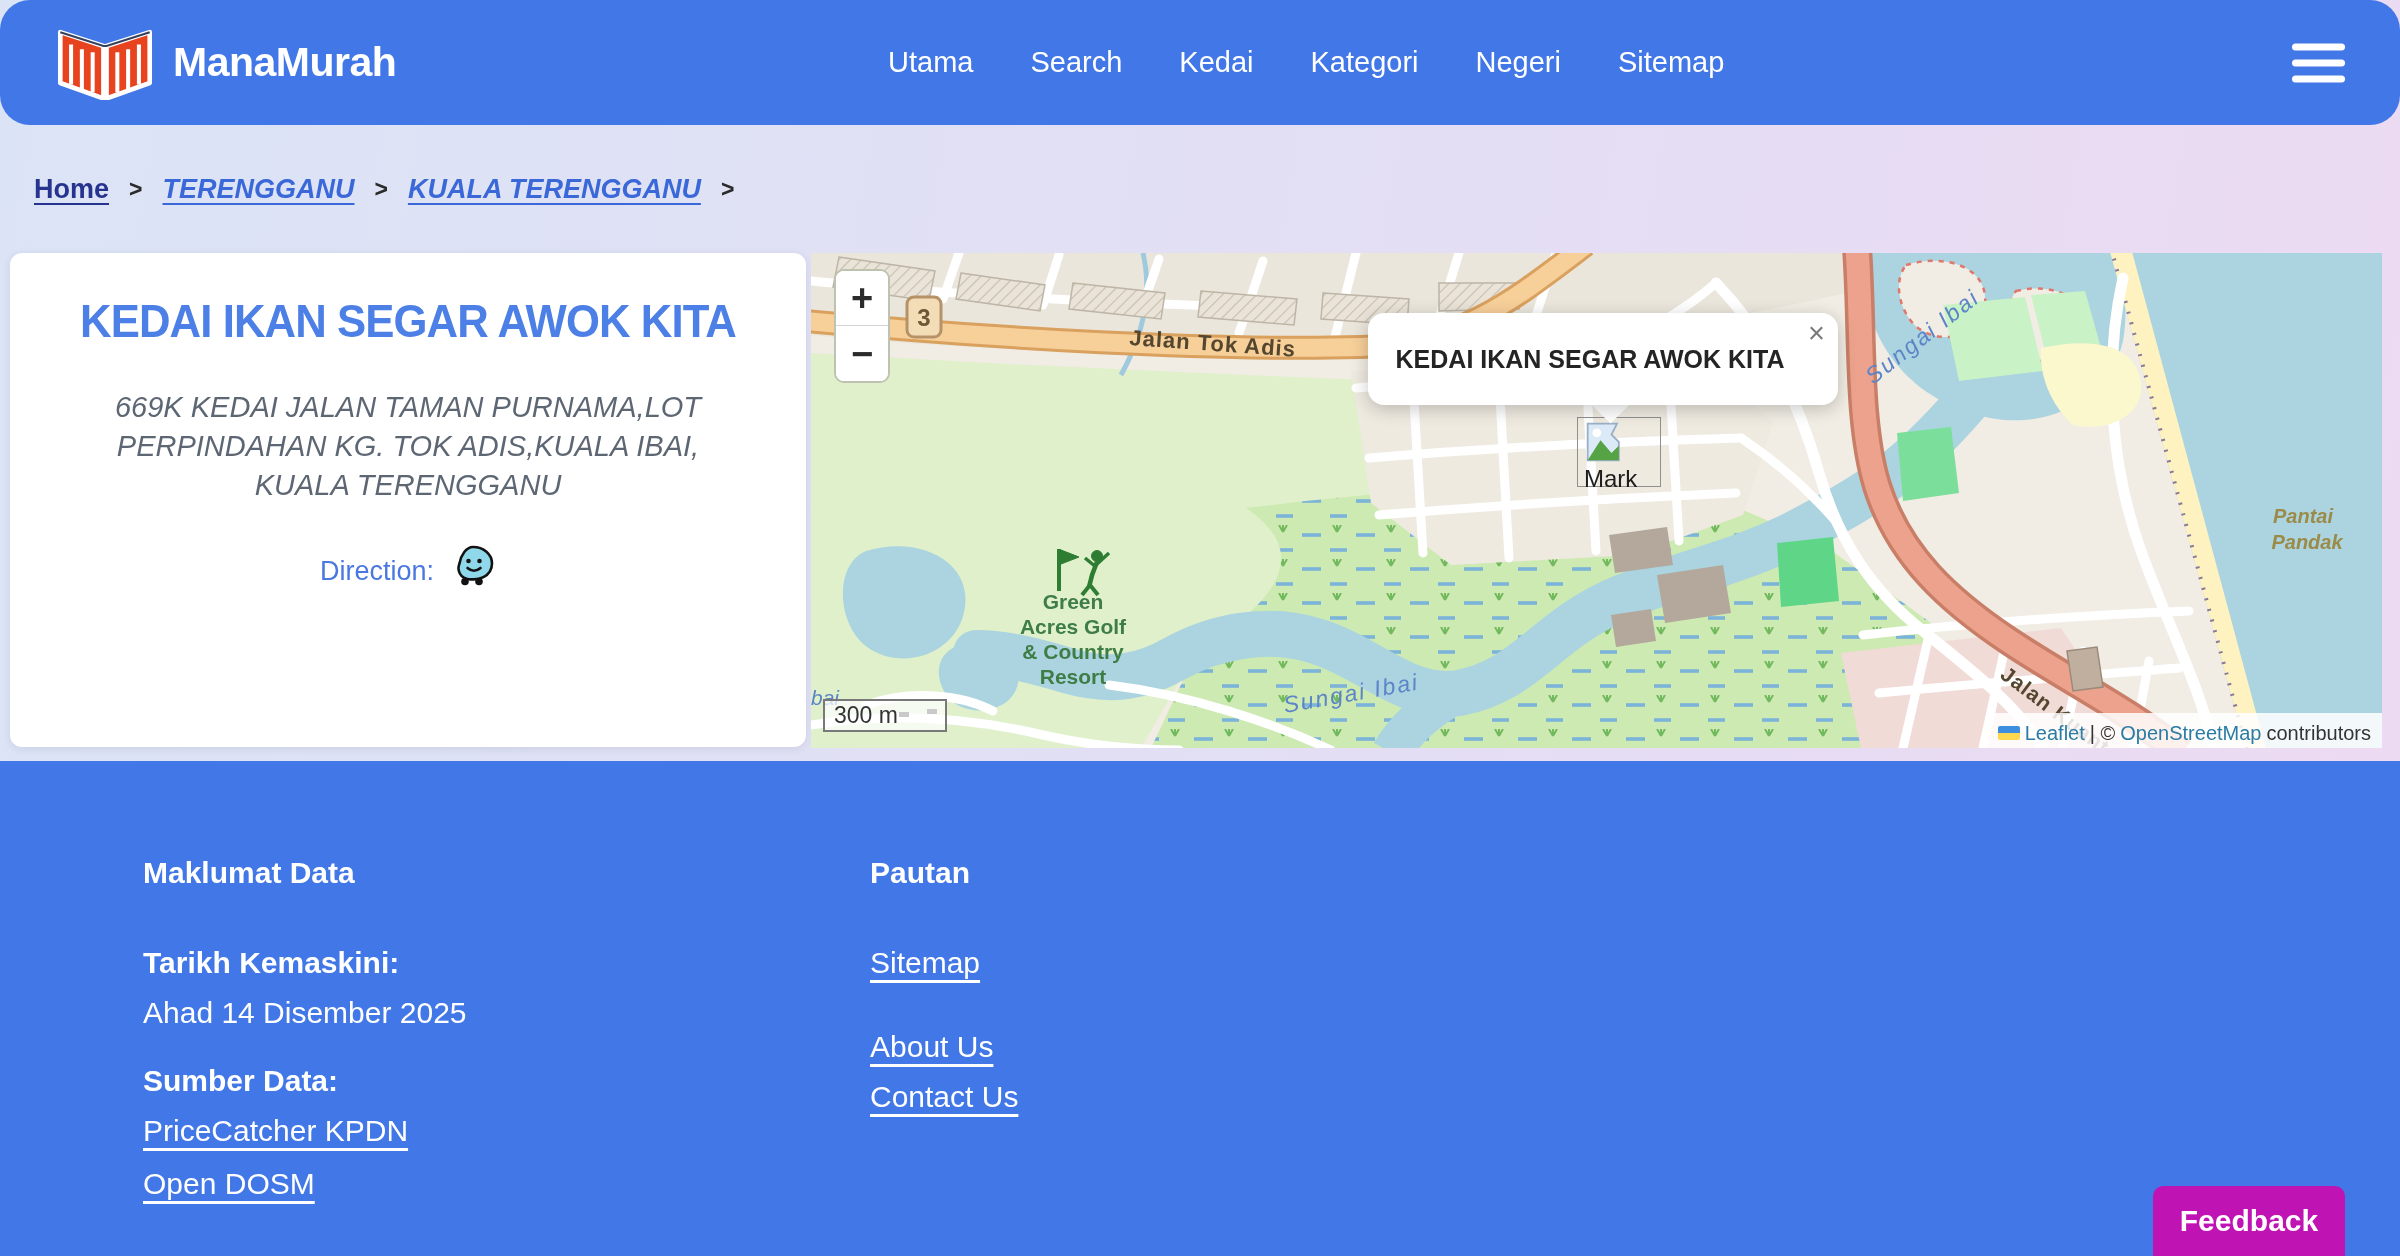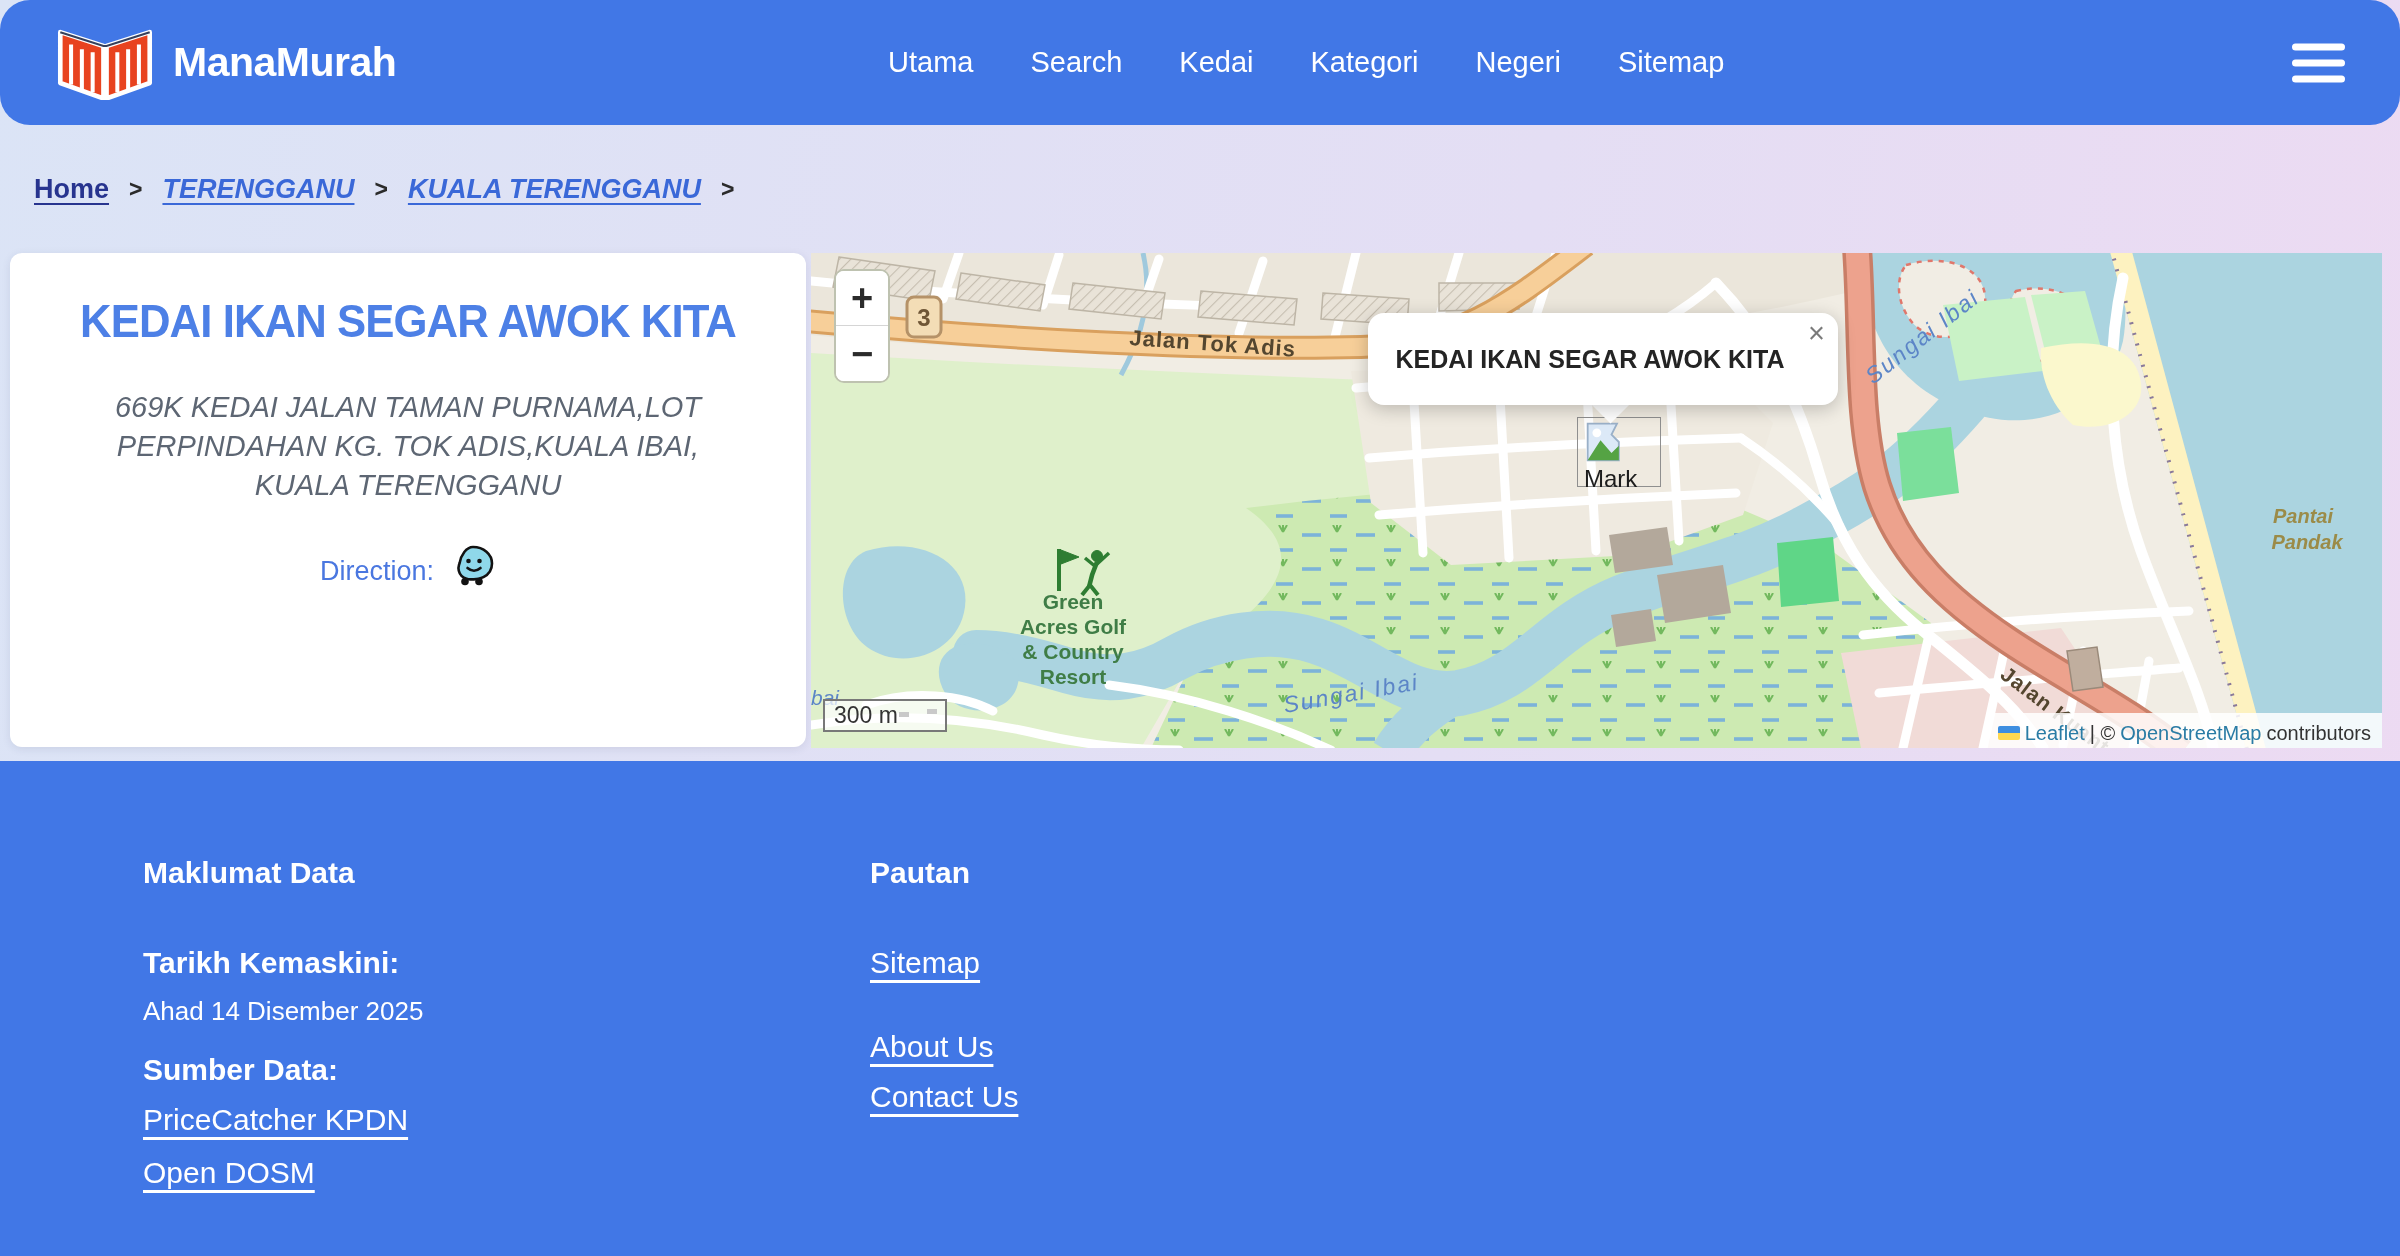--- a/index.html
+++ b/index.html
@@ -71,21 +71,21 @@
   .attribution .flag { display:inline-block; width:22px; height:14px; border-radius:2px;
                        background:linear-gradient(#3e8ee0 0 50%, #ffd84f 50% 100%); }
   .attribution a { color:#2a7ca5; text-decoration:none; cursor:pointer; }
 
   
   .footer { position:absolute; top:761px; left:0; right:0; bottom:0; background:#4177e6; color:#fff; }
   .fcol1 { position:absolute; left:143px; top:95px; }
   .fcol2 { position:absolute; left:870px; top:95px; }
   .fheading { font-size:30px; font-weight:700; margin-bottom:56px; }
   .flabel { font-size:30px; font-weight:700; margin-bottom:16px; }
-  .fvalue { font-size:26px; margin-bottom:26px; }
+  .fvalue { font-size:30px; margin-bottom:34px; }
   .flink { display:block; color:#fff; font-size:30px; text-decoration:underline;
            text-underline-offset:7px; margin-bottom:19px; cursor:pointer; }
   .fcol2 .flink.first { margin-bottom:50px; }
   .fcol2 .flink { margin-bottom:16px; }
 
   .feedback { position:absolute; right:55px; bottom:0; width:192px; height:70px;
               background:#c013b4; color:#fff; border:none; border-radius:10px 10px 0 0;
               font-size:30px; font-weight:700; cursor:pointer; font-family:"Liberation Sans",sans-serif; }
 </style>
 </head>
@@ -327,13 +327,14 @@
       <a class="flink">Open DOSM</a>
     </div>
     <div class="fcol2">
       <div class="fheading">Pautan</div>
       <a class="flink first">Sitemap</a>
       <a class="flink">About Us</a>
       <a class="flink">Contact Us</a>
     </div>
   </footer>
 
+  <button class="feedback">Feedback</button>
 </div>
 
 </body></html>

